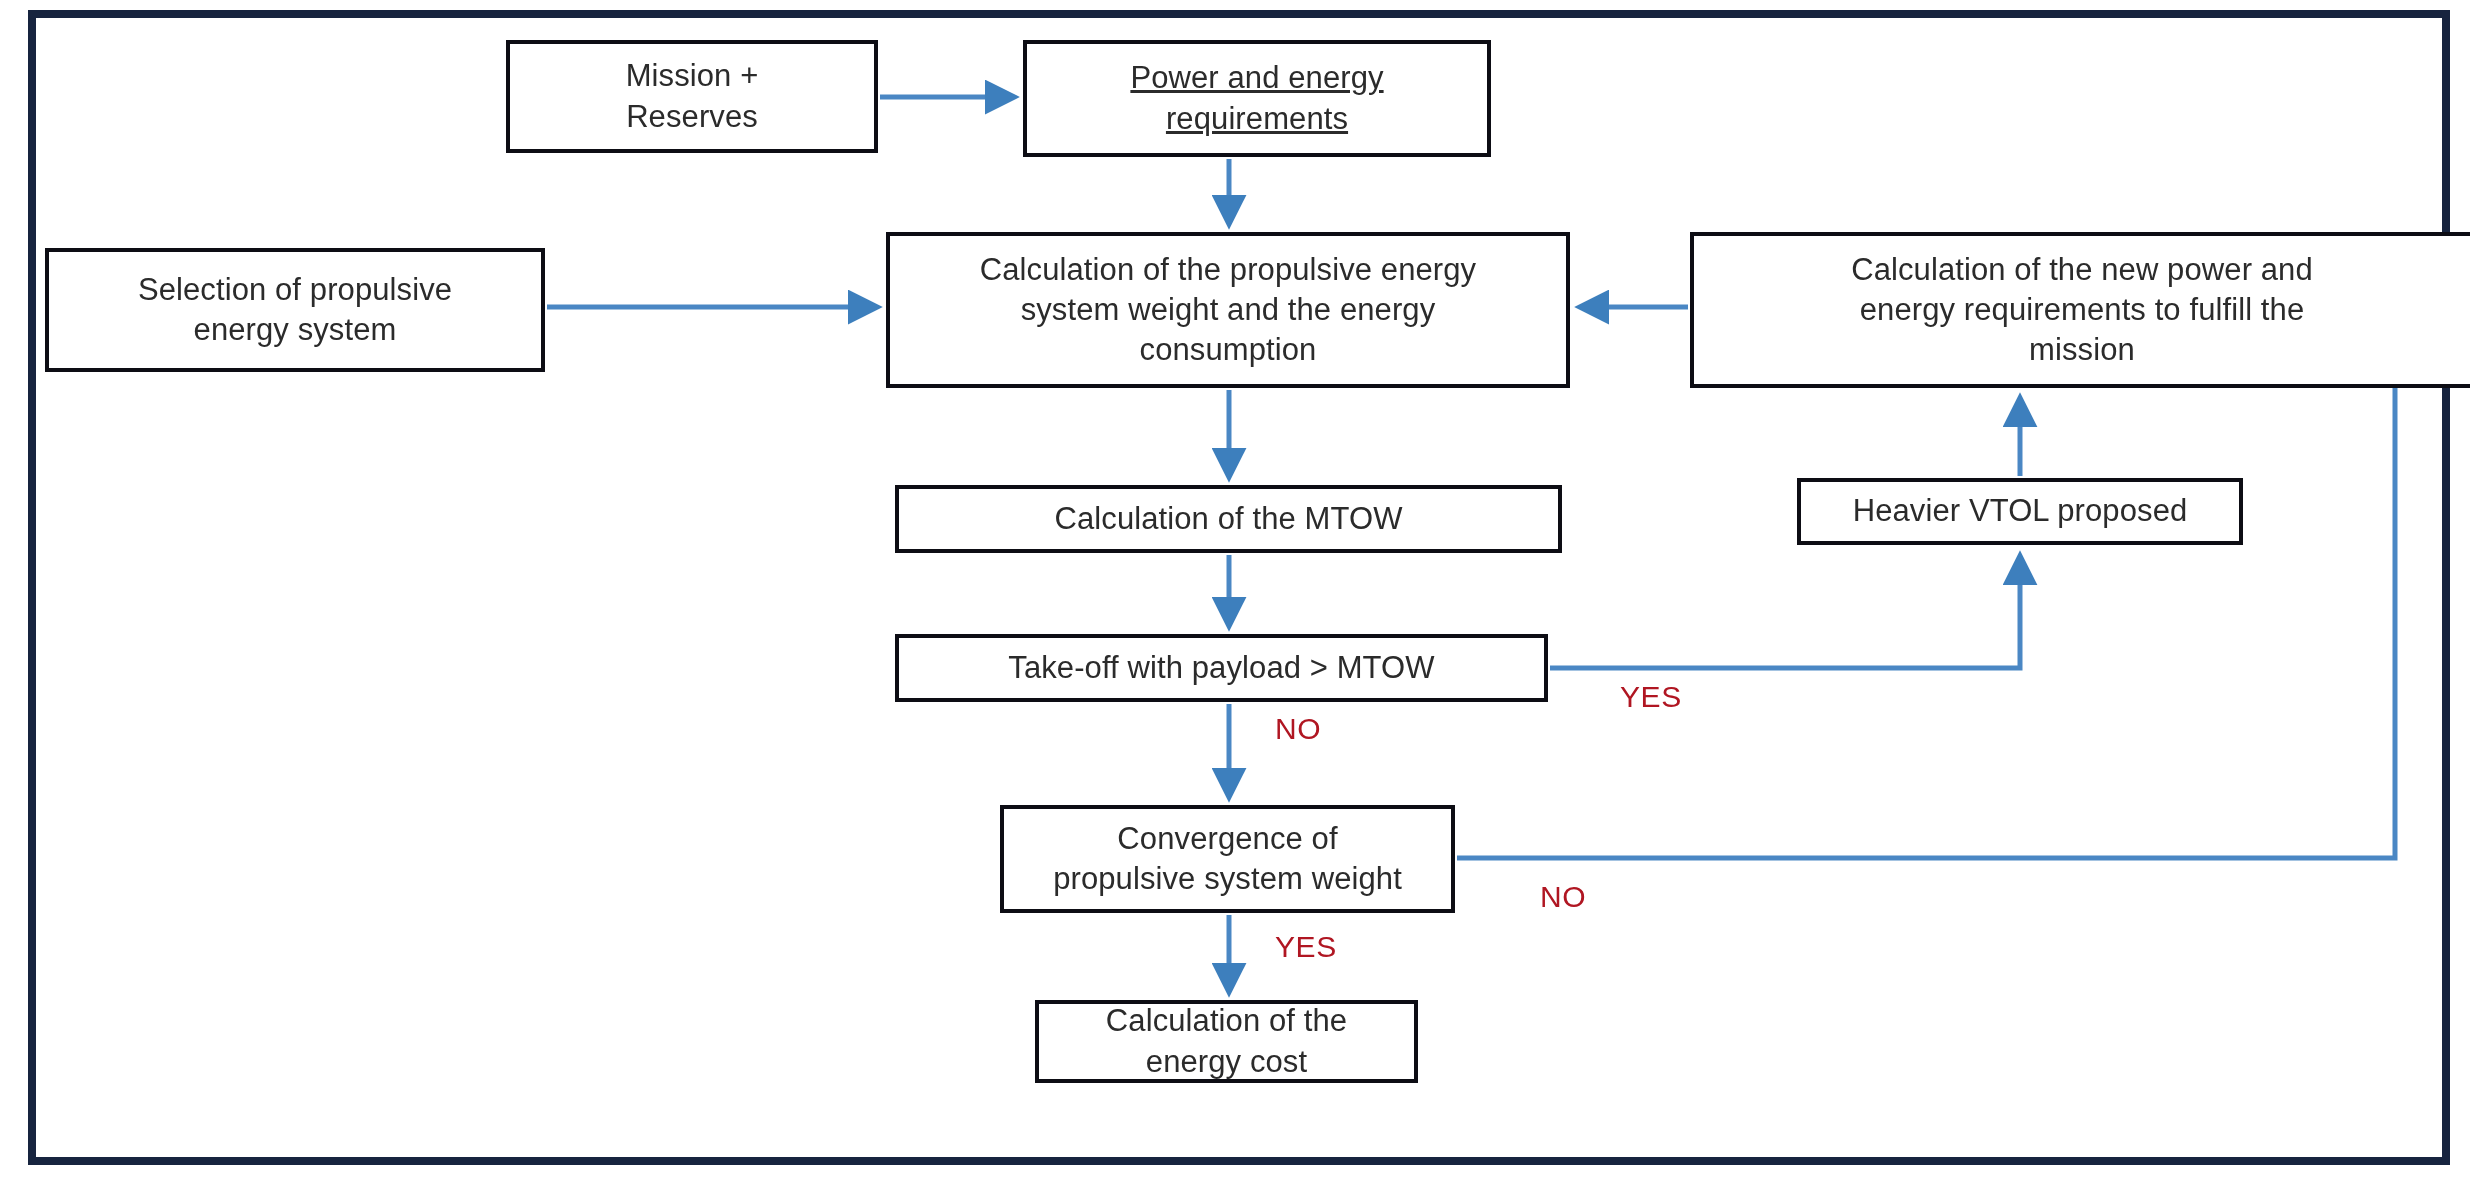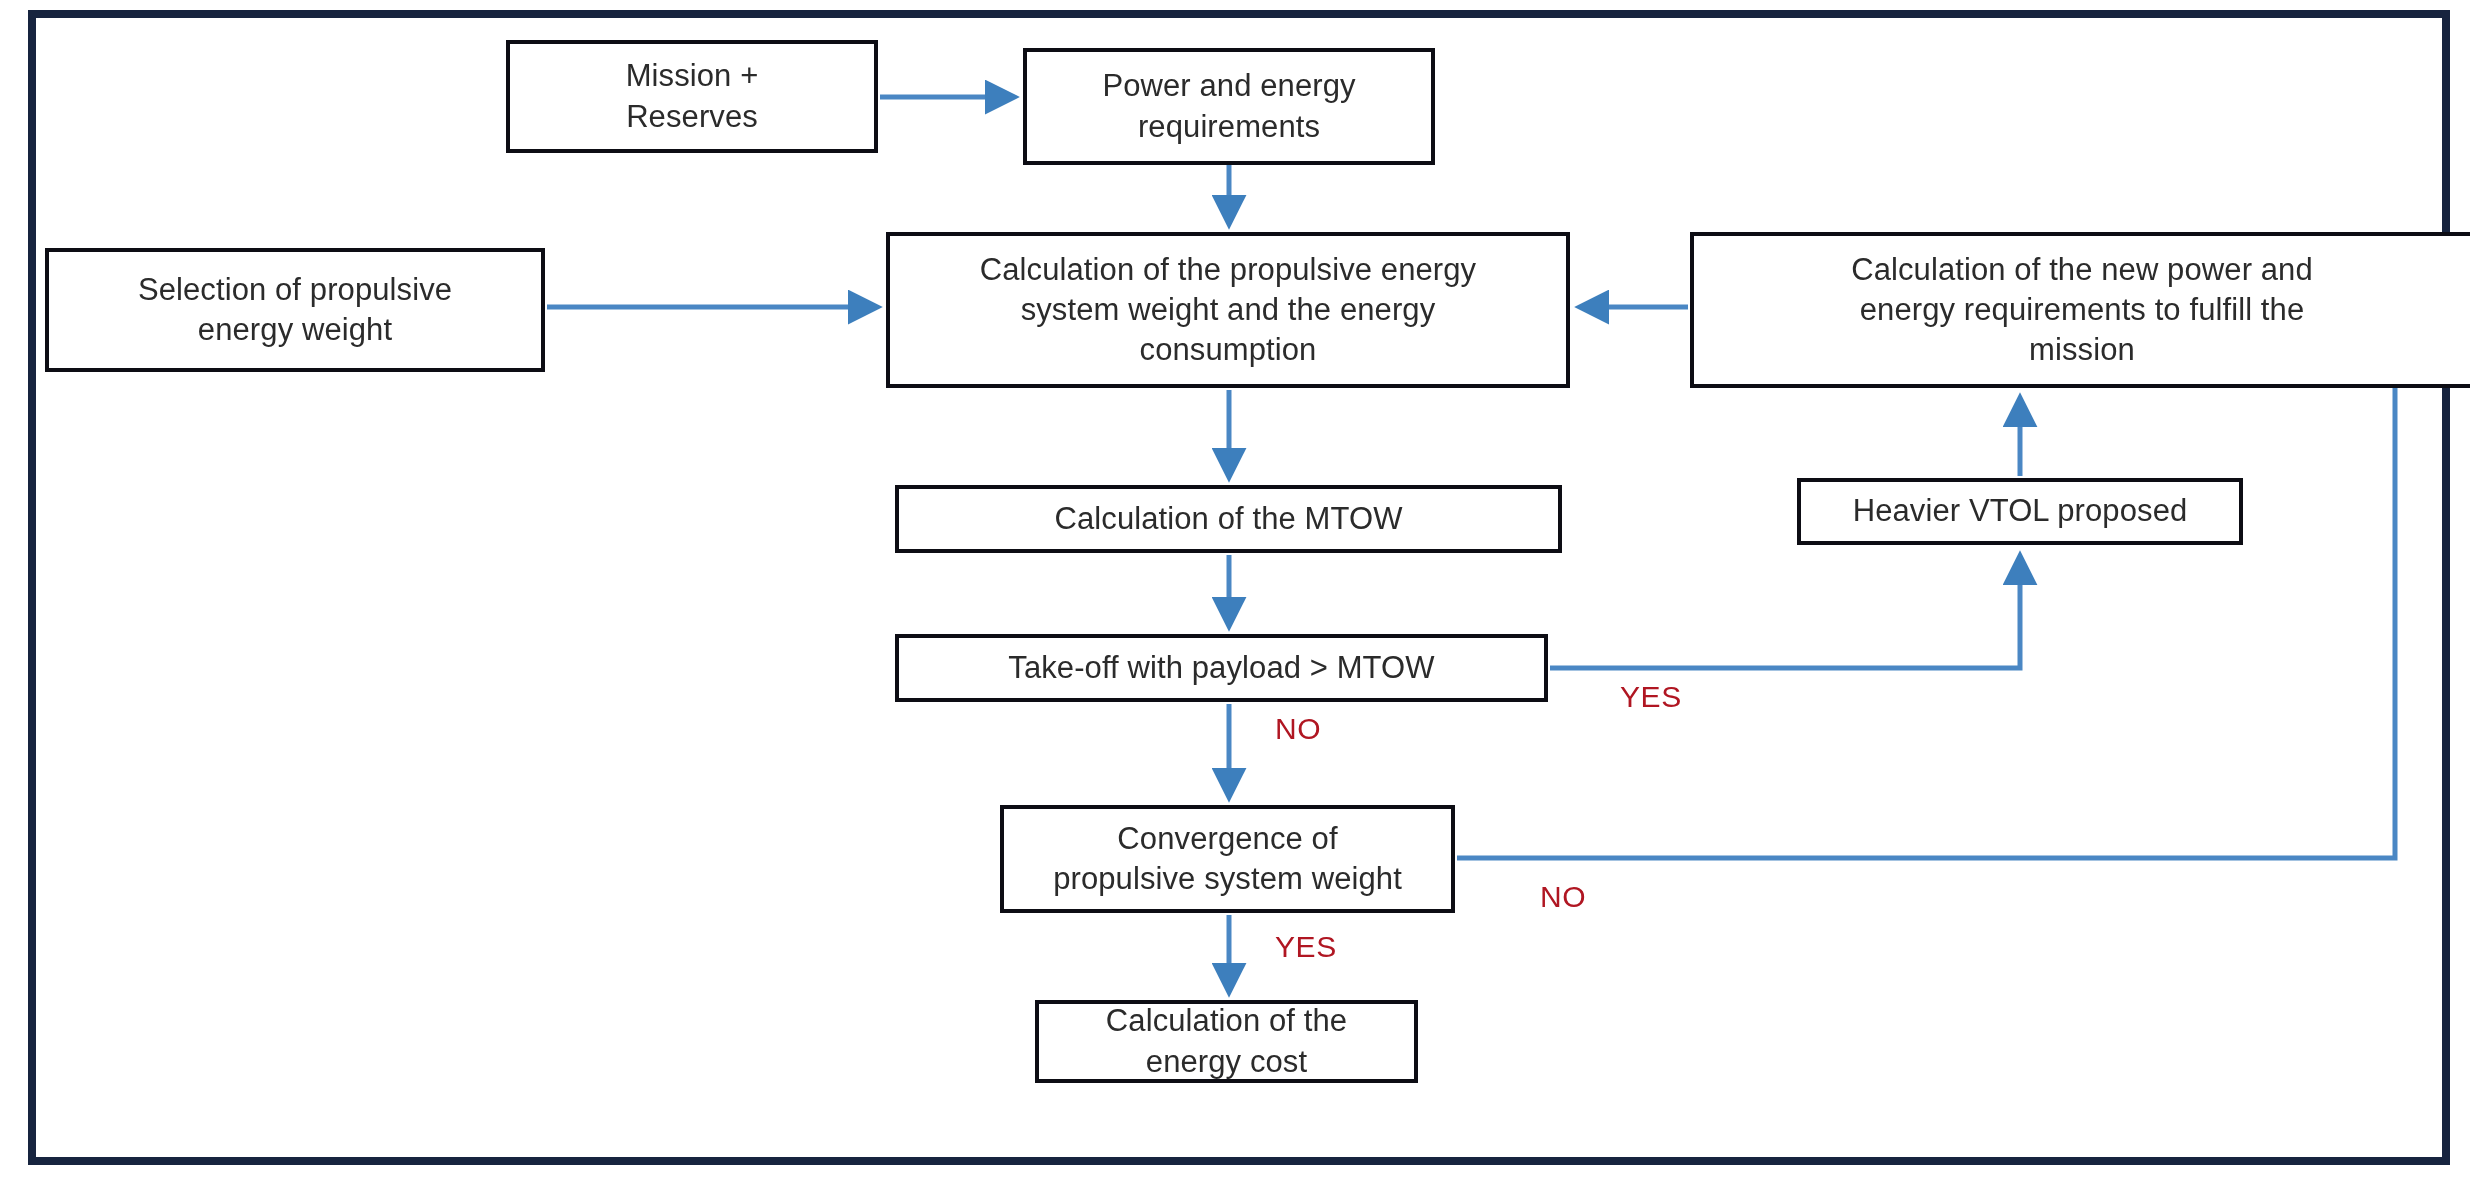--- a/index.html
+++ b/index.html
@@ -44,21 +44,21 @@
     position:absolute;
     color:#b01622;
     font-weight:normal;
     font-size:30px;
     letter-spacing:0.6px;
     white-space:nowrap;
   }
 
   
   #n-mission      {left:506px; top:40px;   width:372px; height:113px;}
-  #n-power        {left:1023px;top:48px;   width:412px; height:117px;}
+  #n-power        {left:1023px;top:40px;   width:468px; height:117px;text-decoration:underline;}
   #n-selection    {left:45px;  top:248px;  width:500px; height:124px;}
   #n-calc-weight  {left:886px; top:232px;  width:684px; height:156px;}
   #n-new-power    {left:1690px;top:232px;  width:784px; height:156px;}
   #n-mtow         {left:895px; top:485px;  width:667px; height:68px;}
   #n-heavier      {left:1797px;top:478px;  width:446px; height:67px;}
   #n-takeoff      {left:895px; top:634px;  width:653px; height:68px;}
   #n-convergence  {left:1000px;top:805px;  width:455px; height:108px;}
   #n-energy-cost  {left:1035px;top:1000px; width:383px; height:83px;}
 
   #lbl-yes-takeoff {left:1620px; top:680px;}
@@ -110,21 +110,21 @@
 Reserves</span>
   </div>
 
   <div class="node" id="n-power">
     <span class="txt">Power and energy
 requirements</span>
   </div>
 
   <div class="node" id="n-selection">
     <span class="txt">Selection of propulsive
-energy weight</span>
+energy system</span>
   </div>
 
   <div class="node" id="n-calc-weight">
     <span class="txt">Calculation of the propulsive energy
 system weight and the energy
 consumption</span>
   </div>
 
   <div class="node" id="n-new-power">
     <span class="txt">Calculation of the new power and

